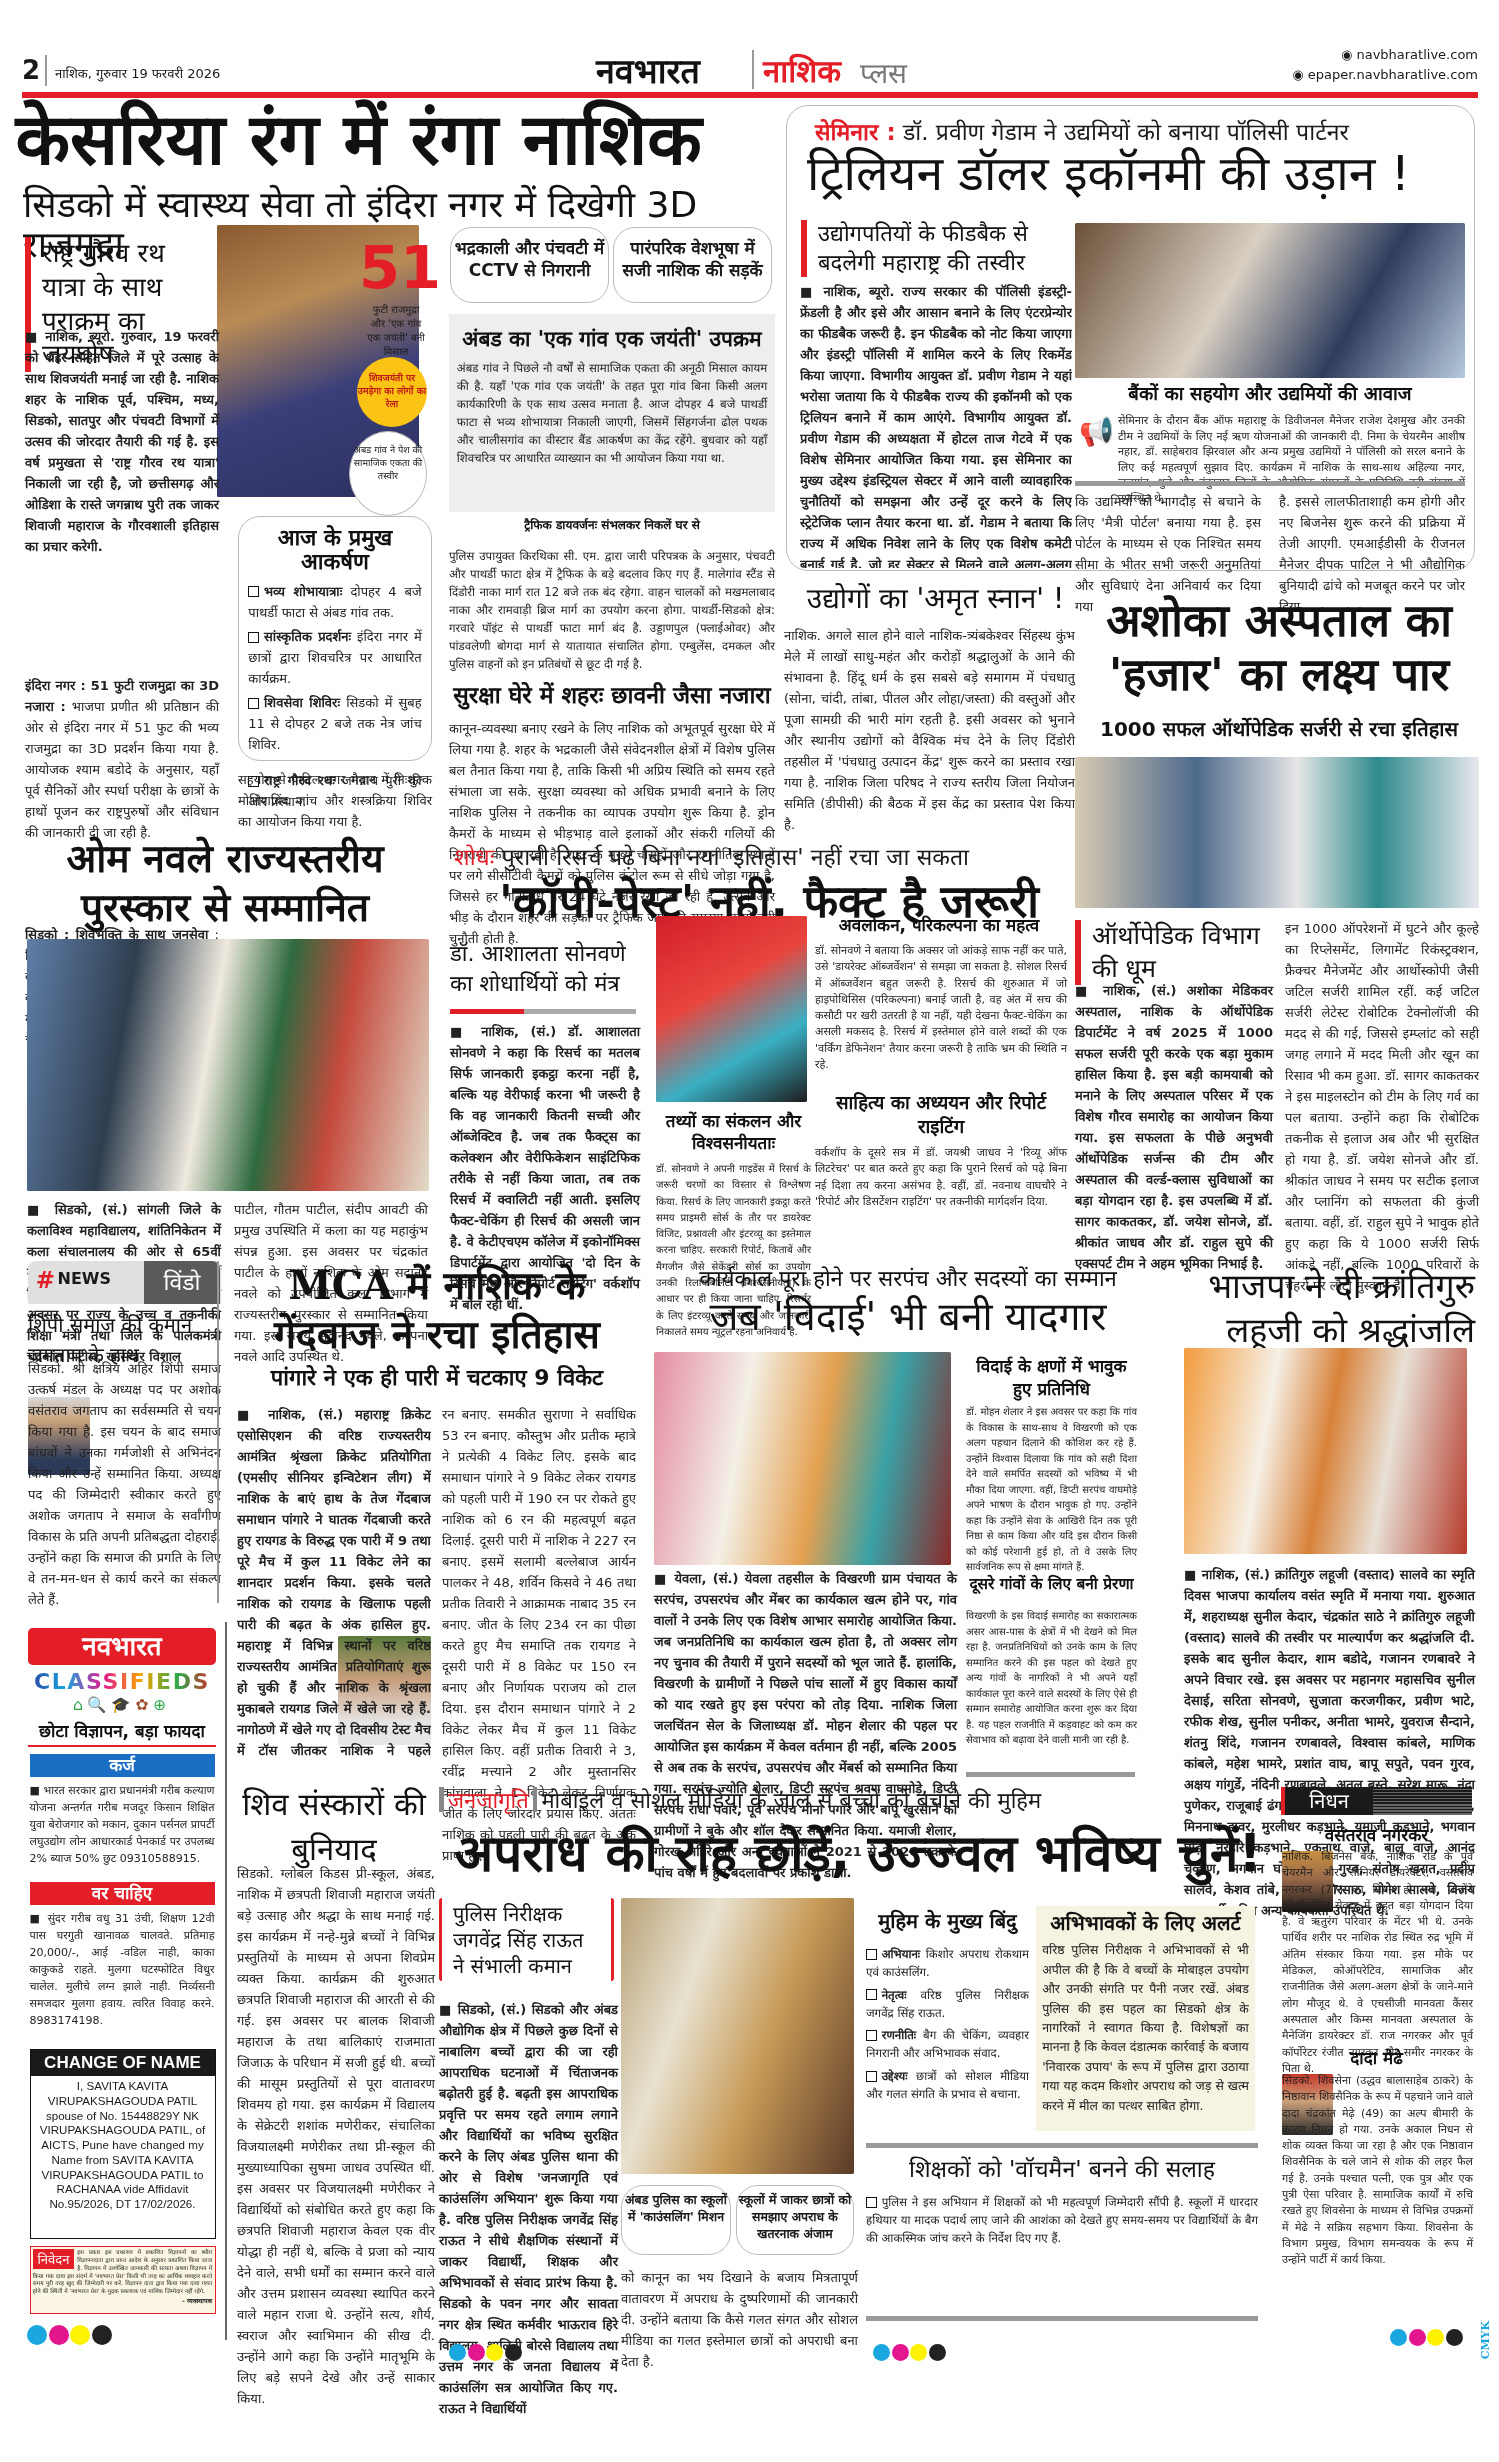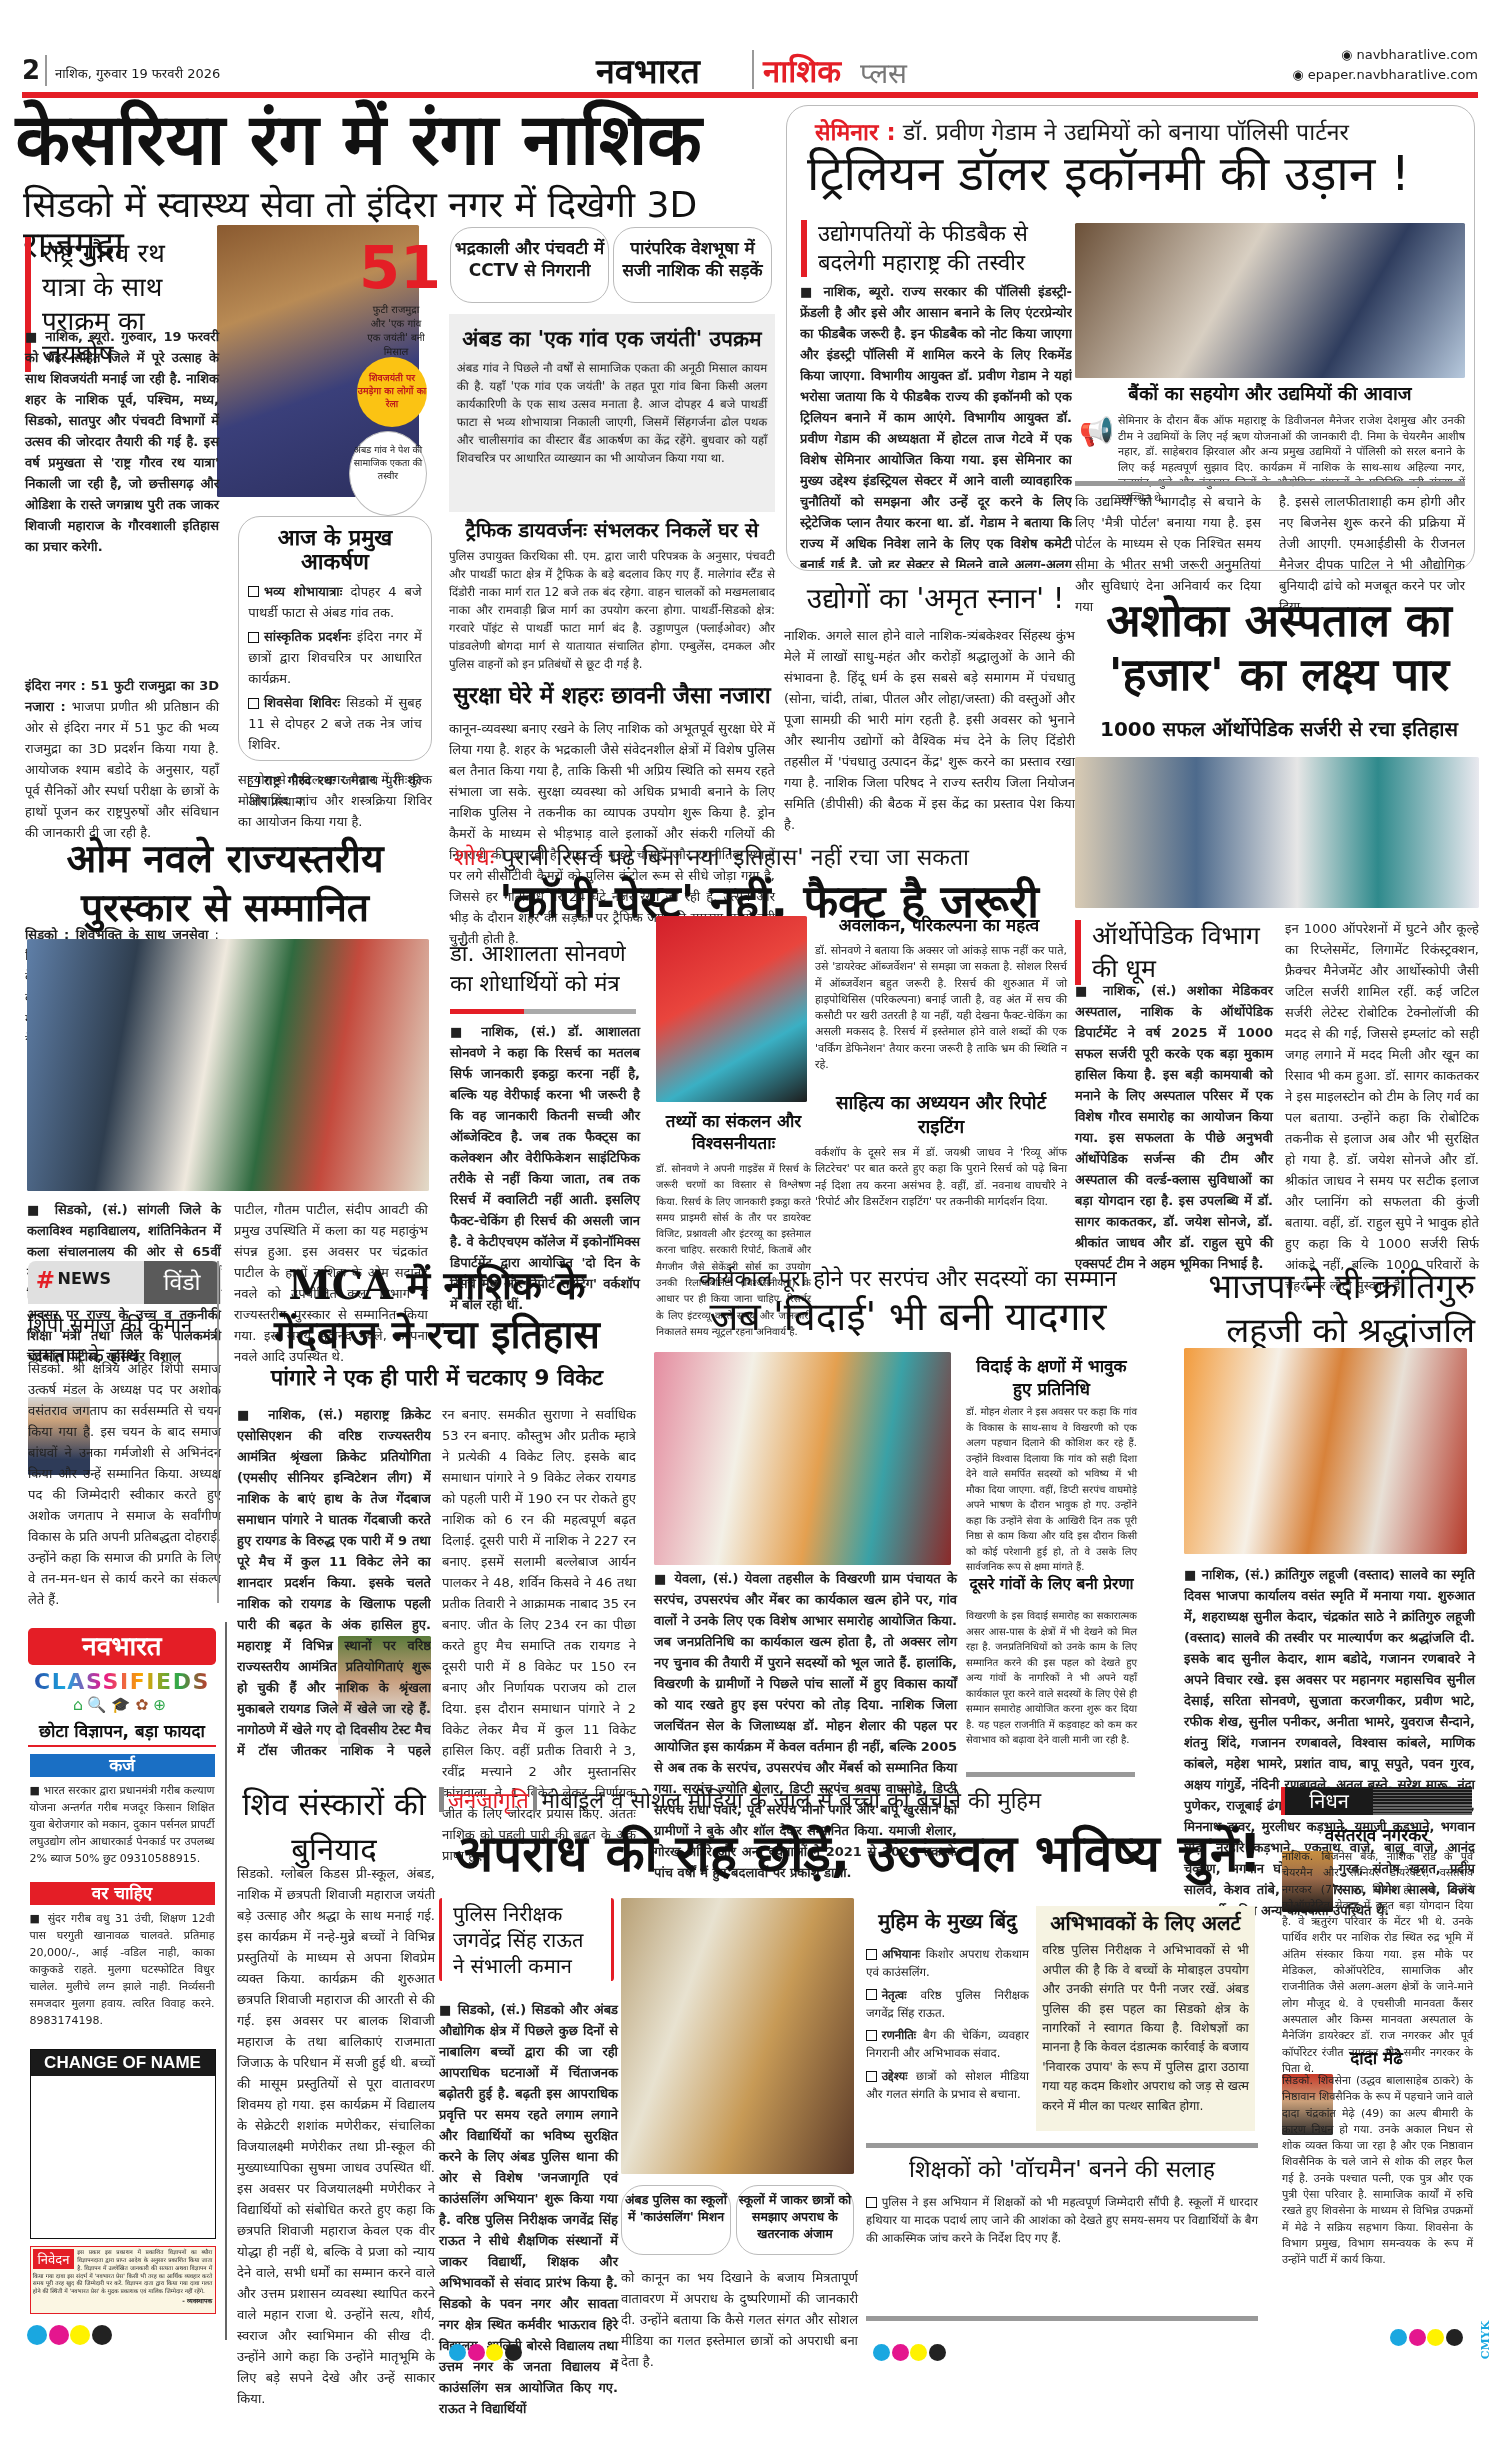--- a/index.html
+++ b/index.html
@@ -56,21 +56,21 @@
   <div class="txt"><span class="sq"></span><b>राष्ट्र गौरव रथः</b> <span>जगन्नाथ पुरी की ओर प्रस्थान.</span></div>
 </div>
 <div class="abs txt" style="left:238px;top:769px;width:194px">सहयोग से पाटिल नगर मैदान में निःशुल्क मोतियाबिंद जांच और शस्त्रक्रिया शिविर का आयोजन किया गया है.</div>
 
 <div class="abs box" style="left:450px;top:227px;width:159px;height:76px;font-size:17px;font-weight:bold;text-align:center;padding-top:9.3px;line-height:1.3">भद्रकाली और पंचवटी में CCTV से निगरानी</div>
 <div class="abs box" style="left:613px;top:227px;width:159px;height:76px;font-size:17px;font-weight:bold;text-align:center;padding-top:9.3px;line-height:1.3">पारंपरिक वेशभूषा में सजी नाशिक की सड़कें</div>
 <div class="abs" style="left:449px;top:314px;width:326px;height:198px;background:#eeeeee;padding:7.8px">
   <div class="hd" style="font-size:21px;text-align:center;margin:6.2px 0 7.8px">अंबड का 'एक गांव एक जयंती' उपक्रम</div>
   <div class="txt-sm">अंबड गांव ने पिछले नौ वर्षों से सामाजिक एकता की अनूठी मिसाल कायम की है. यहाँ 'एक गांव एक जयंती' के तहत पूरा गांव बिना किसी अलग कार्यकारिणी के एक साथ उत्सव मनाता है. आज दोपहर 4 बजे पाथर्डी फाटा से भव्य शोभायात्रा निकाली जाएगी, जिसमें सिंहगर्जना ढोल पथक और चालीसगांव का वीस्टार बैंड आकर्षण का केंद्र रहेंगे. बुधवार को यहाँ शिवचरित्र पर आधारित व्याख्यान का भी आयोजन किया गया था.</div>
 </div>
-<div class="abs hd" style="left:449px;top:519px;width:326px;font-size:20px;text-align:center">ट्रैफिक डायवर्जनः संभलकर निकलें घर से</div>
+<div class="abs hd" style="left:449px;top:519px;width:326px;font-size:12px;text-align:center">ट्रैफिक डायवर्जनः संभलकर निकलें घर से</div>
 <div class="abs txt-sm" style="left:449px;top:547px;width:326px">पुलिस उपायुक्त किरथिका सी. एम. द्वारा जारी परिपत्रक के अनुसार, पंचवटी और पाथर्डी फाटा क्षेत्र में ट्रैफिक के बड़े बदलाव किए गए हैं. मालेगांव स्टैंड से दिंडोरी नाका मार्ग रात 12 बजे तक बंद रहेगा. वाहन चालकों को मखमलाबाद नाका और रामवाड़ी ब्रिज मार्ग का उपयोग करना होगा. पाथर्डी-सिडको क्षेत्र: गरवारे पॉइंट से पाथर्डी फाटा मार्ग बंद है. उड्डाणपुल (फ्लाईओवर) और पांडवलेणी बोगदा मार्ग से यातायात संचालित होगा. एम्बुलेंस, दमकल और पुलिस वाहनों को इन प्रतिबंधों से छूट दी गई है.</div>
 <div class="abs hd" style="left:449px;top:683px;width:326px;font-size:23px;text-align:center">सुरक्षा घेरे में शहरः छावनी जैसा नजारा</div>
 <div class="abs txt" style="left:449px;top:718px;width:326px">कानून-व्यवस्था बनाए रखने के लिए नाशिक को अभूतपूर्व सुरक्षा घेरे में लिया गया है. शहर के भद्रकाली जैसे संवेदनशील क्षेत्रों में विशेष पुलिस बल तैनात किया गया है, ताकि किसी भी अप्रिय स्थिति को समय रहते संभाला जा सके. सुरक्षा व्यवस्था को अधिक प्रभावी बनाने के लिए नाशिक पुलिस ने तकनीक का व्यापक उपयोग शुरू किया है. ड्रोन कैमरों के माध्यम से भीड़भाड़ वाले इलाकों और संकरी गलियों की निगरानी की जा रही है. शहर के मुख्य चौराहों और रणनीतिक स्थानों पर लगे सीसीटीवी कैमरों को पुलिस कंट्रोल रूम से सीधे जोड़ा गया है, जिससे हर गतिविधि पर 24 घंटे नजर रखी जा रही है. उत्सव और भीड़ के दौरान शहर की सड़कों पर ट्रैफिक जाम की समस्या सबसे बड़ी चुनौती होती है.</div>
 
 <div class="abs box" style="left:786px;top:105px;width:689px;height:466px"></div>
 <div class="abs" style="left:815px;top:115px;font-size:23px"><span class="red bold">सेमिनार :</span> <span>डॉ. प्रवीण गेडाम ने उद्यमियों को बनाया पॉलिसी पार्टनर</span></div>
 <div class="abs hd" style="left:807px;top:147px;width:660px;font-size:48px;font-weight:normal">ट्रिलियन डॉलर इकॉनमी की उड़ान !</div>
 <div class="abs hd redbar" style="left:801px;top:220px;width:264px;font-size:22px;font-weight:normal;line-height:1.3">उद्योगपतियों के फीडबैक से बदलेगी महाराष्ट्र की तस्वीर</div>
 <div class="abs txt" style="left:800px;top:281px;width:272px;height:287px;overflow:hidden"><span class="bullet bold">नाशिक, ब्यूरो. राज्य सरकार की पॉलिसी इंडस्ट्री-फ्रेंडली है और इसे और आसान बनाने के लिए एंटरप्रेन्योर का फीडबैक जरूरी है. इन फीडबैक को नोट किया जाएगा और इंडस्ट्री पॉलिसी में शामिल करने के लिए रिकमेंड किया जाएगा. विभागीय आयुक्त डॉ. प्रवीण गेडाम ने यहां भरोसा जताया कि ये फीडबैक राज्य की इकॉनमी को एक ट्रिलियन बनाने में काम आएंगे. विभागीय आयुक्त डॉ. प्रवीण गेडाम की अध्यक्षता में होटल ताज गेटवे में एक विशेष सेमिनार आयोजित किया गया. इस सेमिनार का मुख्य उद्देश्य इंडस्ट्रियल सेक्टर में आने वाली व्यावहारिक चुनौतियों को समझना और उन्हें दूर करने के लिए स्ट्रेटेजिक प्लान तैयार करना था. डॉ. गेडाम ने बताया कि राज्य में अधिक निवेश लाने के लिए एक विशेष कमेटी बनाई गई है, जो हर सेक्टर से मिलने वाले अलग-अलग सुझावों का विश्लेषण करेगी.</span>  </div>
 <div class="abs photo" style="left:1075px;top:223px;width:390px;height:155px;background:linear-gradient(120deg,#6b5038,#d8cfc2 40%,#2f3d5e 70%,#b7c9dd)"></div>
@@ -124,20 +124,21 @@
 <div class="abs" style="left:28px;top:1696px;width:188px;text-align:center;font-size:15.5px;letter-spacing:4.7px">
   <span style="color:#2ea84a">⌂</span><span style="color:#1a6fc4">🔍</span><span>🎓</span><span style="color:#a0522d">✿</span><span style="color:#2ea84a">⊕</span>
 </div>
 <div class="abs hd" style="left:28px;top:1722px;width:188px;font-size:17px;text-align:center;border-bottom:2.3px solid #e41e26;padding-bottom:4.7px">छोटा विज्ञापन, बड़ा फायदा</div>
 <div class="abs" style="left:29.5px;top:1754px;width:185px;height:23px;background:#1a6fc4;color:#fff;font-size:17px;font-weight:bold;text-align:center;line-height:23px">कर्ज</div>
 <div class="abs txt-sm" style="left:29.5px;top:1782px;width:185px;font-size:11px;line-height:17px"><span class="bullet">भारत सरकार द्वारा प्रधानमंत्री गरीब कल्याण योजना अन्तर्गत गरीब मजदूर किसान शिक्षित युवा बेरोजगार को मकान, दुकान पर्सनल प्रापर्टी लघुउद्योग लोन आधारकार्ड पेनकार्ड पर उपलब्ध 2% ब्याज 50% छुट 09310588915.</span></div>
 <div class="abs" style="left:29.5px;top:1882px;width:185px;height:23px;background:#e41e26;color:#fff;font-size:17px;font-weight:bold;text-align:center;line-height:23px">वर चाहिए</div>
 <div class="abs txt-sm" style="left:29.5px;top:1910px;width:185px;font-size:11px;line-height:17px"><span class="bullet">सुंदर गरीब वधु 31 उंची, शिक्षण 12वी पास घरगुती खानावळ चालवते. प्रतिमाह 20,000/-, आई -वडिल नाही, काका काकुकडे राहते. मुलगा घटस्फोटित विधुर चालेल. मुलीचे लग्न झाले नाही. निर्व्यसनी समजदार मुलगा हवाय. त्वरित विवाह करने. 8983174198.</span></div>
 <div class="abs" style="left:29.5px;top:2049px;width:186px;height:190px;border:1.6px solid #111">
   <div style="background:#1a1a1a;color:#fff;font-family:'Liberation Sans',sans-serif;font-weight:bold;font-size:17px;text-align:center;padding:3.1px 0">CHANGE OF NAME</div>
+  <div style="font-family:'Liberation Sans',sans-serif;font-size:11.6px;line-height:14.7px;text-align:center;padding:3.1px 4.7px">I, SAVITA KAVITA VIRUPAKSHAGOUDA PATIL spouse of No. 15448829Y NK VIRUPAKSHAGOUDA PATIL, of AICTS, Pune have changed my Name from SAVITA KAVITA VIRUPAKSHAGOUDA PATIL to RACHANAA vide Affidavit No.95/2026, DT 17/02/2026.</div>
 </div>
 <div class="abs" style="left:29.5px;top:2246px;width:186px;height:68px;border:1.6px solid #e41e26;background:#fbf6e3;padding:2.3px">
   <span style="float:left;background:#e41e26;color:#fff;font-size:13px;padding:0.8px 4.7px;margin-right:3.1px">निवेदन</span>
   <span style="font-size:5.8px;line-height:7.8px;display:block;text-align:justify">इस प्रकार इस प्रकाशन में प्रकाशित विज्ञापनों का ब्यौरा विज्ञापनदाता द्वारा प्राप्त आदेश के अनुसार प्रकाशित किया जाता है. विज्ञापन में उल्लेखित जानकारी की सत्यता अथवा विज्ञापन में किया गया दावा इस संदर्भ में 'नवभारत प्रेस' किसी भी तरह का आर्थिक व्यवहार करते समय पूरी तरह खुद की जिम्मेदारी पर करें. विज्ञापन दाता द्वारा किया गया दावा गलत होने की स्थिती में 'नवभारत प्रेस' के मुद्रक प्रकाशक एवं मालिक जिम्मेदार नहीं रहेंगे.</span>
   <span style="font-size:6.2px;font-weight:bold;float:right">- व्यवस्थापक</span>
 </div>
 <div class="abs" style="left:27px;top:2325px"><span class="dot" style="background:#1aa7e0"></span><span class="dot" style="background:#e4168e"></span><span class="dot" style="background:#fff200"></span><span class="dot" style="background:#222"></span></div>
 <div class="abs" style="left:225px;top:1622px;width:1.6px;height:718px;background:#666"></div>
 
 <div class="abs hd" style="left:237px;top:1261px;width:400px;font-size:39px;font-family:'DejaVu Serif',serif;text-align:center;line-height:1.25">MCA में नाशिक के गेंदबाज ने रचा इतिहास</div>

